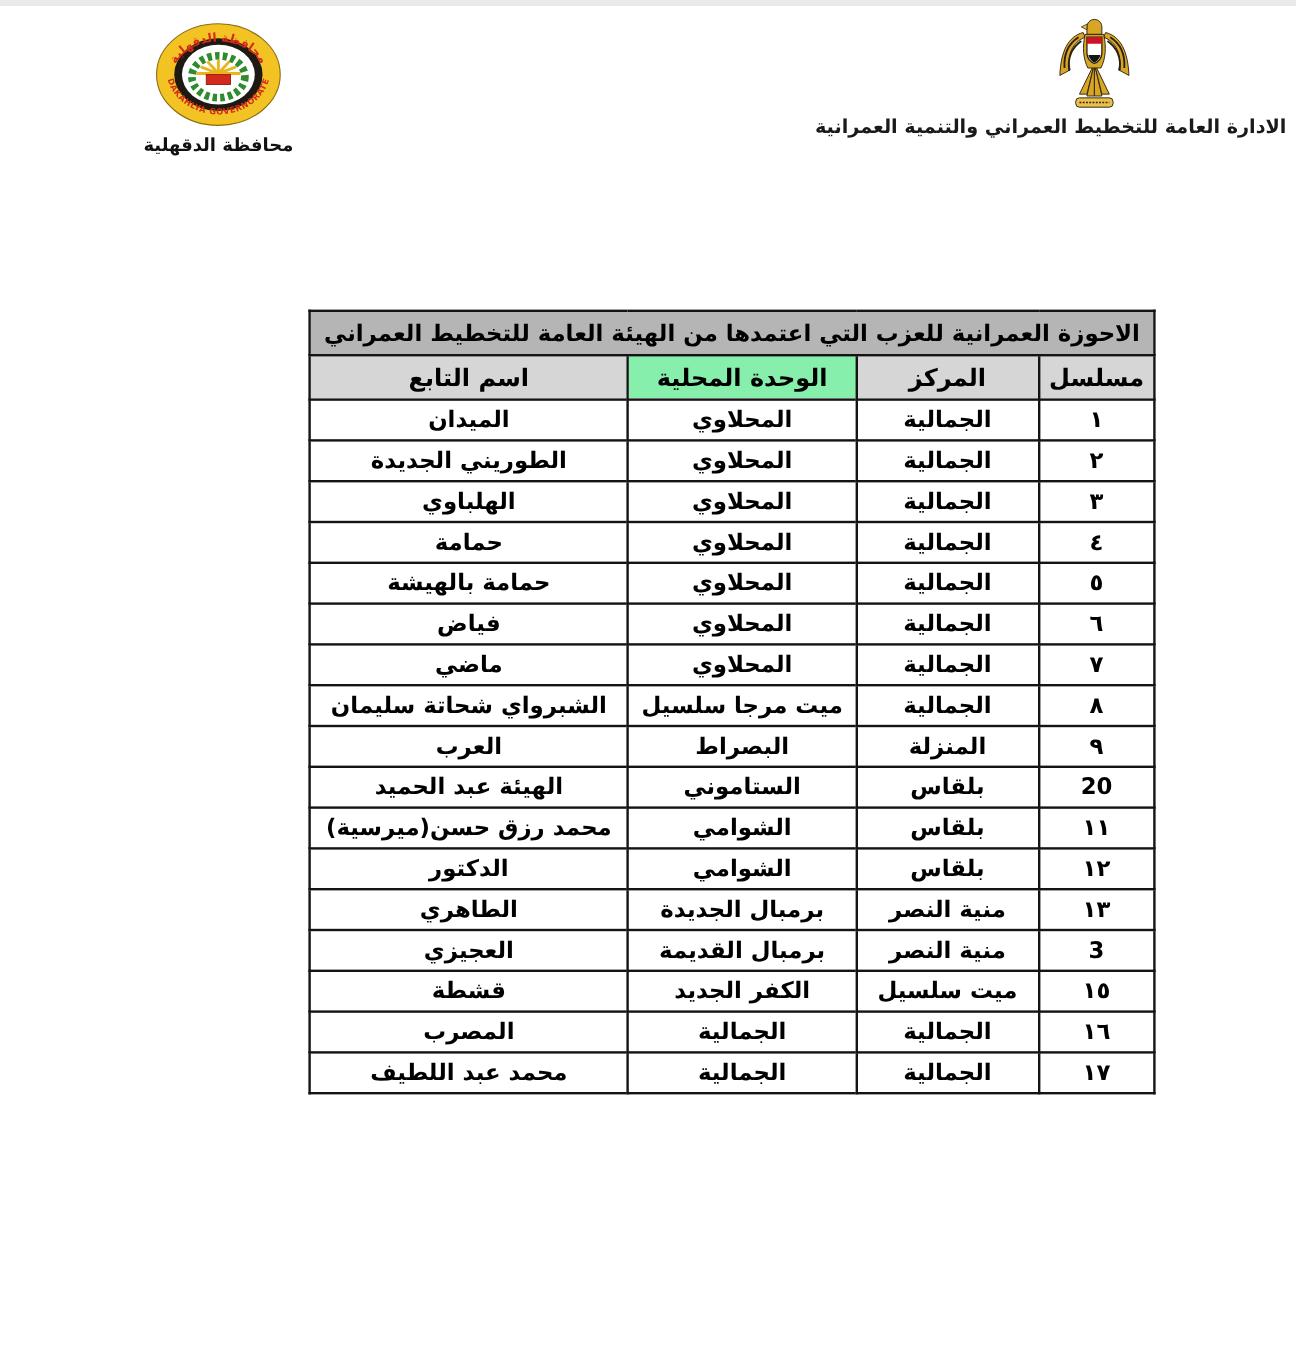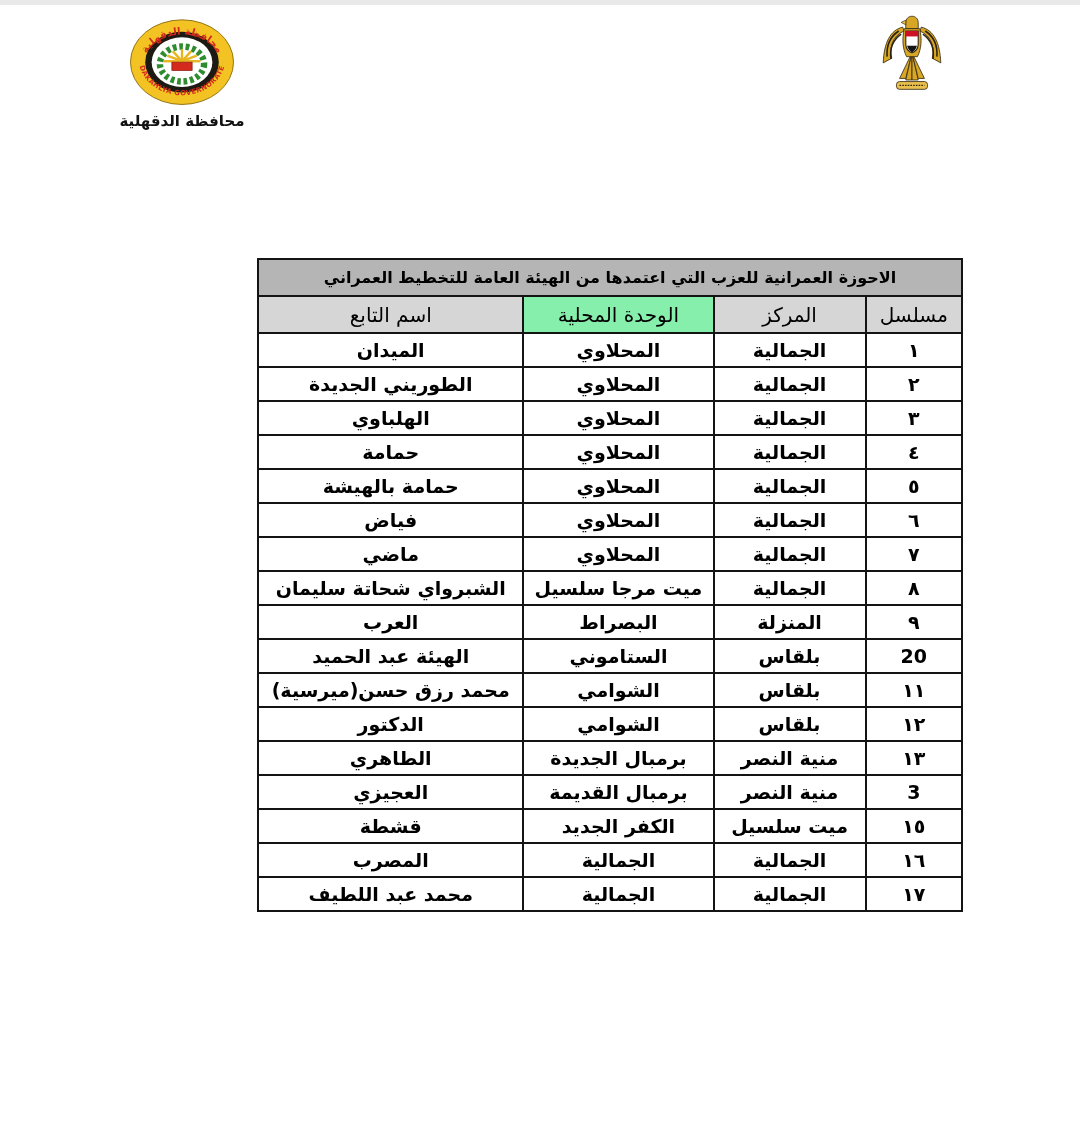--- a/index.html
+++ b/index.html
@@ -22,22 +22,22 @@
   
   .doc-table-wrap{position:absolute;left:257px;top:258px;width:706px;direction:rtl;}
   table.doc{
     border-collapse:collapse;table-layout:fixed;width:706px;height:654px;
     font-family:"DejaVu Sans",sans-serif;color:#000;
   }
   table.doc td,table.doc th{
     border:2px solid #141414;text-align:center;vertical-align:middle;
     padding:0 4px;overflow:hidden;white-space:nowrap;
   }
-  tr.title-row th{height:35px;font-size:16px;font-weight:bold;}
-  tr.head-row th{height:35px;font-size:20px;font-weight:normal;margin-top:25px;}
+  tr.title-row th{height:35px;font-size:19px;font-weight:bold;}
+  tr.head-row th{height:35px;font-size:20px;font-weight:bold;margin-top:25px;}
   tbody td{font-size:19px;font-weight:bold;}
   col.c-serial{width:13.7%;}
   col.c-markaz{width:21.6%;}
   col.c-unit{width:27.0%;}
   col.c-name{width:37.7%;}
 </style>
 </head>
 <body>
 
 <div class="top-strip"></div>
@@ -103,20 +103,21 @@
 
     <path d="M40 24 L60 24 C63 38 62 50 57 60 L43 60 C38 50 37 38 40 24 Z" fill="#d8a625" stroke="#2b2110" stroke-width="1"></path>
 
     <path d="M42 27 L58 27 L58 44 C58 50 54 54 50 55 C46 54 42 50 42 44 Z" fill="#ffffff" stroke="#2b2110" stroke-width="1.4"></path>
     <path d="M42 27 L58 27 L58 34 L42 34 Z" fill="#ce1126"></path>
     <path d="M43.5 46 L56.5 46 C55 51 52 53.5 50 54.2 C48 53.5 45 51 43.5 46 Z" fill="#141414"></path>
 
     <rect x="30" y="92" width="40" height="10" rx="4" fill="#e8c04a" stroke="#2b2110" stroke-width="1"></rect>
     <path d="M34 97 L66 97" stroke="#2b2110" stroke-width="1.6" stroke-dasharray="2 1.5"></path>
   </svg>
+  <div class="emblem-caption">الادارة العامة للتخطيط العمراني والتنمية العمرانية</div>
 </div>
 
 <div class="doc-table-wrap">
   <table class="doc">
     <colgroup>
       <col class="c-serial">
         <col class="c-markaz">
         <col class="c-unit">
         <col class="c-name">
     </colgroup>

